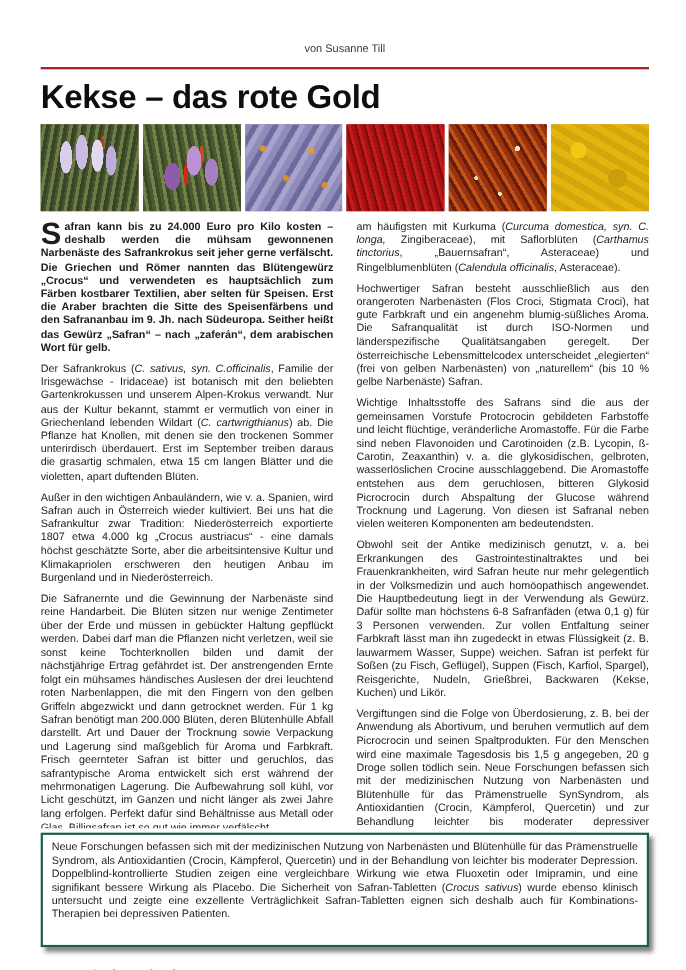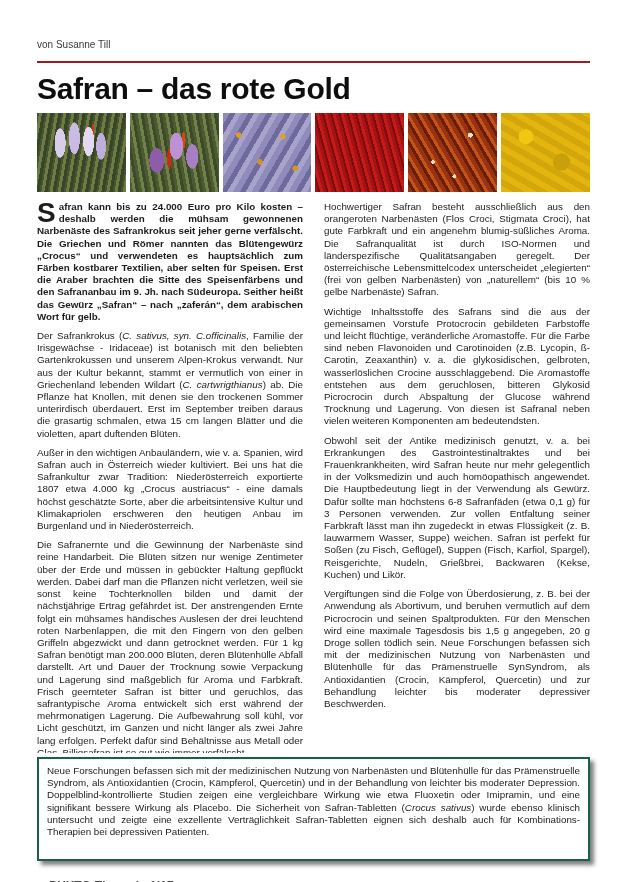--- a/index.html
+++ b/index.html
@@ -13,21 +13,21 @@
   html,body{background:#ffffff;}
   body{font-family:"Liberation Sans",sans-serif;}
   .page{
     position:relative;
     width:624px;height:882px;
     background:#fff;
     padding:20px 34px 0 37px;
     overflow:hidden;
   }
   
-  .header{display:flex;justify-content:space-between;align-items:flex-end;height:32px;}
+  .header{display:flex;justify-content:center;align-items:flex-end;height:32px;}
   .byline{font-size:10px;color:#3a3a3a;padding-bottom:2px;}
   .section{font-size:24px;font-weight:400;letter-spacing:3px;color:var(--section-green);}
   .rule-red{height:2px;background:var(--rule-red);margin-top:9px;}
   
   .title{
     font-size:30px;font-weight:700;color:#0e0e0e;
     letter-spacing:-0.3px;margin:9px 0 7px 0;
   }
   
   .photos{display:flex;gap:4px;height:79px;}
@@ -120,39 +120,40 @@
 </head>
 <body>
 
 <div class="page">
 
   <div class="header">
     <span class="byline">von Susanne Till</span>
   </div>
   <div class="rule-red"></div>
 
-  <h1 class="title">Safran – das rote Gold</h1>
+  <h1 class="title">Kekse – das rote Gold</h1>
 
   <div class="photos">
     <div class="photo p1" title="Safrankrokus-Knospen mit grasartigen Blättern"></div>
     <div class="photo p2" title="Geöffnete Safrankrokus-Blüten mit roten Narben"></div>
     <div class="photo p3" title="Getrocknete violette Blütenblätter mit gelben Griffeln"></div>
     <div class="photo p4" title="Leuchtend rote Safranfäden"></div>
     <div class="photo p5" title="Dunkelrote Safranfäden"></div>
     <div class="photo p6" title="Gelbes Safranpulver"></div>
   </div>
 
   <div class="columns">
     <div class="col">
       <p class="para lead">Safran kann bis zu 24.000 Euro pro Kilo kosten – deshalb werden die mühsam gewonnenen Narbenäste des Safrankrokus seit jeher gerne verfälscht. Die Griechen und Römer nannten das Blütengewürz „Crocus“ und verwendeten es hauptsächlich zum Färben kostbarer Textilien, aber selten für Speisen. Erst die Araber brachten die Sitte des Speisenfärbens und den Safrananbau im 9. Jh. nach Südeuropa. Seither heißt das Gewürz „Safran“ – nach „zaferán“, dem arabischen Wort für gelb.</p>
       <p class="para">Der Safrankrokus (<i>C. sativus, syn. C.officinalis</i>, Familie der Irisgewächse - Iridaceae) ist botanisch mit den beliebten Gartenkrokussen und unserem Alpen-Krokus verwandt. Nur aus der Kultur bekannt, stammt er vermutlich von einer in Griechenland lebenden Wildart (<i>C. cartwrigthianus</i>) ab. Die Pflanze hat Knollen, mit denen sie den trockenen Sommer unterirdisch überdauert. Erst im September treiben daraus die grasartig schmalen, etwa 15 cm langen Blätter und die violetten, apart duftenden Blüten.</p>
       <p class="para">Außer in den wichtigen Anbauländern, wie v. a. Spanien, wird Safran auch in Österreich wieder kultiviert. Bei uns hat die Safrankultur zwar Tradition: Niederösterreich exportierte 1807 etwa 4.000 kg „Crocus austriacus“ - eine damals höchst geschätzte Sorte, aber die arbeitsintensive Kultur und Klimakapriolen erschweren den heutigen Anbau im Burgenland und in Niederösterreich.</p>
       <p class="para">Die Safranernte und die Gewinnung der Narbenäste sind reine Handarbeit. Die Blüten sitzen nur wenige Zentimeter über der Erde und müssen in gebückter Haltung gepflückt werden. Dabei darf man die Pflanzen nicht verletzen, weil sie sonst keine Tochterknollen bilden und damit der nächstjährige Ertrag gefährdet ist. Der anstrengenden Ernte folgt ein mühsames händisches Auslesen der drei leuchtend roten Narbenlappen, die mit den Fingern von den gelben Griffeln abgezwickt und dann getrocknet werden. Für 1 kg Safran benötigt man 200.000 Blüten, deren Blütenhülle Abfall darstellt. Art und Dauer der Trocknung sowie Verpackung und Lagerung sind maßgeblich für Aroma und Farbkraft. Frisch geernteter Safran ist bitter und geruchlos, das safrantypische Aroma entwickelt sich erst während der mehrmonatigen Lagerung. Die Aufbewahrung soll kühl, vor Licht geschützt, im Ganzen und nicht länger als zwei Jahre lang erfolgen. Perfekt dafür sind Behältnisse aus Metall oder Glas. Billigsafran ist so gut wie immer verfälscht,</p>
     </div>
     <div class="col">
+      <p class="para">am häufigsten mit Kurkuma (<i>Curcuma domestica, syn. C. longa,</i> Zingiberaceae), mit Saflorblüten (<i>Carthamus tinctorius</i>, „Bauernsafran“, Asteraceae) und Ringelblumenblüten (<i>Calendula officinalis</i>, Asteraceae).</p>
       <p class="para">Hochwertiger Safran besteht ausschließlich aus den orangeroten Narbenästen (Flos Croci, Stigmata Croci), hat gute Farbkraft und ein angenehm blumig-süßliches Aroma. Die Safranqualität ist durch ISO-Normen und länderspezifische Qualitätsangaben geregelt. Der österreichische Lebensmittelcodex unterscheidet „elegierten“ (frei von gelben Narbenästen) von „naturellem“ (bis 10 % gelbe Narbenäste) Safran.</p>
       <p class="para">Wichtige Inhaltsstoffe des Safrans sind die aus der gemeinsamen Vorstufe Protocrocin gebildeten Farbstoffe und leicht flüchtige, veränderliche Aromastoffe. Für die Farbe sind neben Flavonoiden und Carotinoiden (z.B. Lycopin, ß-Carotin, Zeaxanthin) v. a. die glykosidischen, gelbroten, wasserlöslichen Crocine ausschlaggebend. Die Aromastoffe entstehen aus dem geruchlosen, bitteren Glykosid Picrocrocin durch Abspaltung der Glucose während Trocknung und Lagerung. Von diesen ist Safranal neben vielen weiteren Komponenten am bedeutendsten.</p>
       <p class="para">Obwohl seit der Antike medizinisch genutzt, v. a. bei Erkrankungen des Gastrointestinaltraktes und bei Frauenkrankheiten, wird Safran heute nur mehr gelegentlich in der Volksmedizin und auch homöopathisch angewendet. Die Hauptbedeutung liegt in der Verwendung als Gewürz. Dafür sollte man höchstens 6-8 Safranfäden (etwa 0,1 g) für 3 Personen verwenden. Zur vollen Entfaltung seiner Farbkraft lässt man ihn zugedeckt in etwas Flüssigkeit (z. B. lauwarmem Wasser, Suppe) weichen. Safran ist perfekt für Soßen (zu Fisch, Geflügel), Suppen (Fisch, Karfiol, Spargel), Reisgerichte, Nudeln, Grießbrei, Backwaren (Kekse, Kuchen) und Likör.</p>
       <p class="para">Vergiftungen sind die Folge von Überdosierung, z. B. bei der Anwendung als Abortivum, und beruhen vermutlich auf dem Picrocrocin und seinen Spaltprodukten. Für den Menschen wird eine maximale Tagesdosis bis 1,5 g angegeben, 20 g Droge sollen tödlich sein. Neue Forschungen befassen sich mit der medizinischen Nutzung von Narbenästen und Blütenhülle für das Prämenstruelle SynSyndrom, als Antioxidantien (Crocin, Kämpferol, Quercetin) und zur Behandlung leichter bis moderater depressiver Beschwerden.</p>
     </div>
   </div>
 
   <div class="info-box">
     <p class="para">Neue Forschungen befassen sich mit der medizinischen Nutzung von Narbenästen und Blütenhülle für das Prämenstruelle Syndrom, als Antioxidantien (Crocin, Kämpferol, Quercetin) und in der Behandlung von leichter bis moderater Depression. Doppelblind-kontrollierte Studien zeigen eine vergleichbare Wirkung wie etwa Fluoxetin oder Imipramin, und eine signifikant bessere Wirkung als Placebo. Die Sicherheit von Safran-Tabletten (<i>Crocus sativus</i>) wurde ebenso klinisch untersucht und zeigte eine exzellente Verträglichkeit Safran-Tabletten eignen sich deshalb auch für Kombinations-Therapien bei depressiven Patienten.</p>
   </div>

